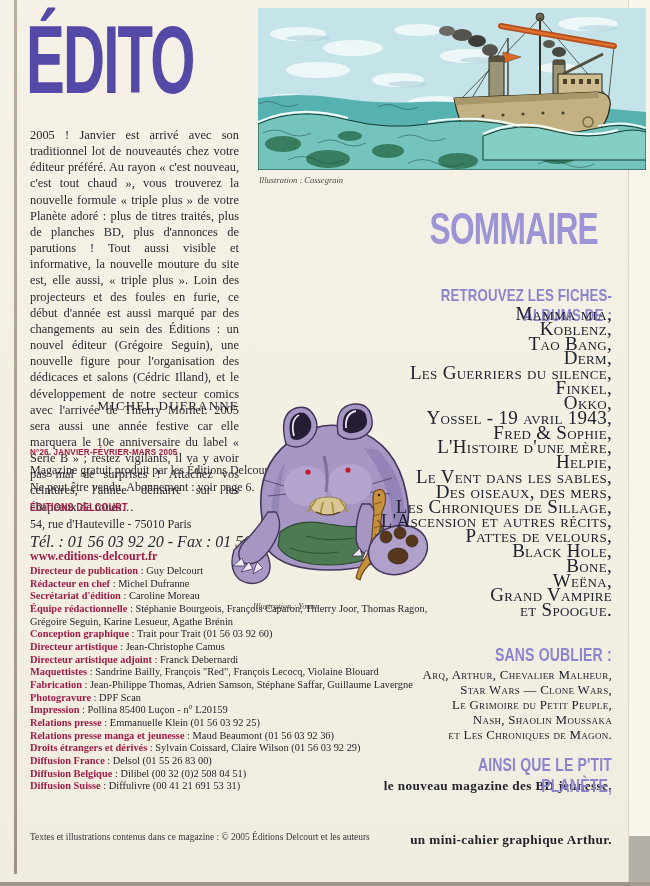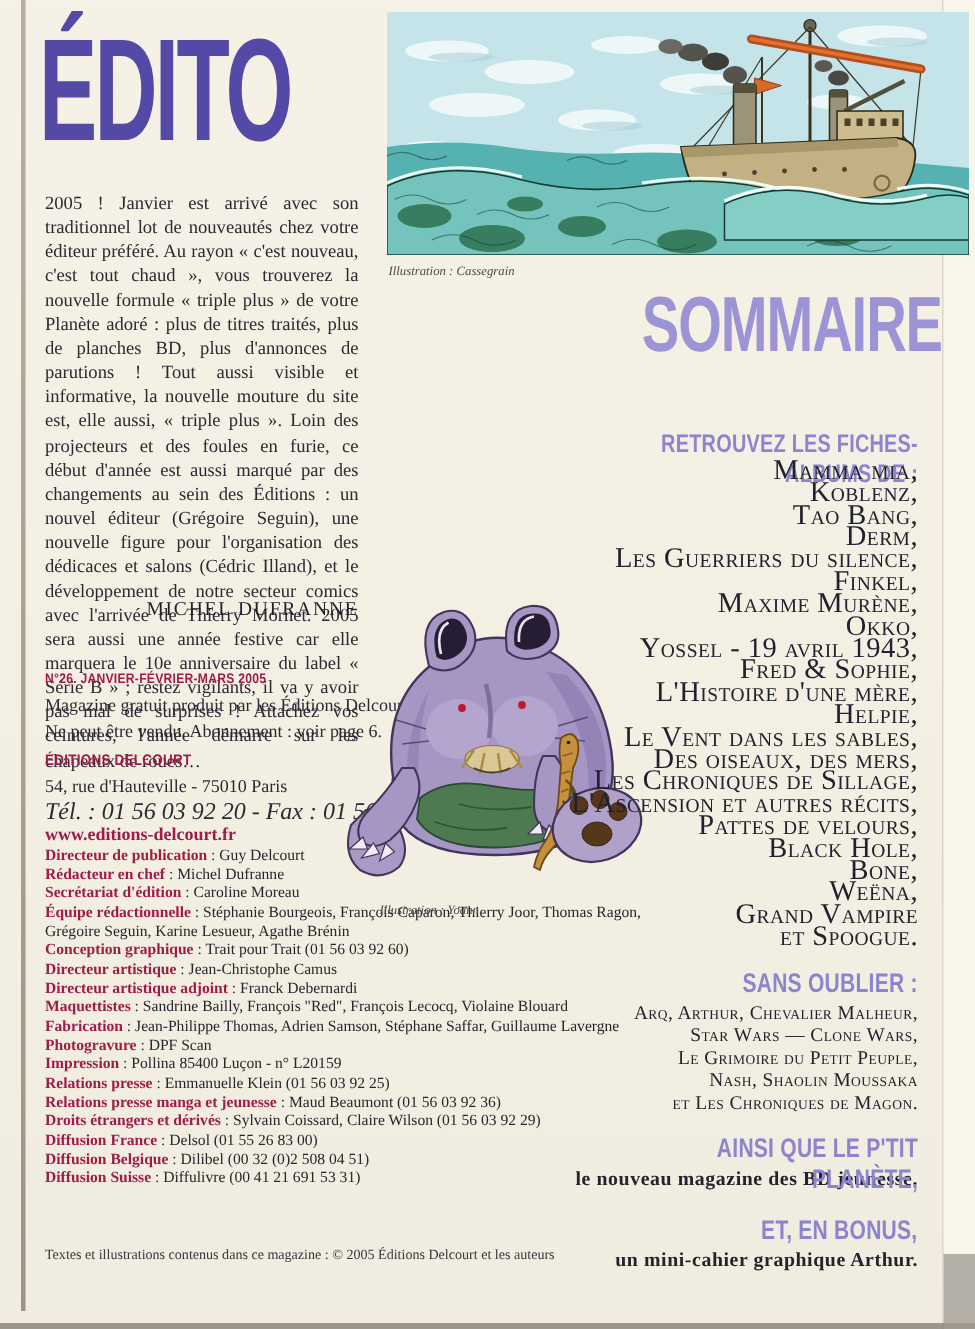--- a/index.html
+++ b/index.html
@@ -39,22 +39,22 @@
   .website{left:30px;top:549px;font-size:12px;font-weight:700;color:#9e1c48;}
   .staff{left:30px;top:565px;width:420px;font-size:10.4px;line-height:12.65px;color:#26262e;}
   .staff-label{font-weight:700;color:#9e1c48;}
   .copyright{left:30px;top:832px;font-size:9.4px;color:#37373d;}
 
   
   .ship{left:258px;top:8px;width:388px;height:162px;}
   .ship-credit{left:259px;top:175px;font-size:8.5px;font-style:italic;color:#4a4a46;}
   .creature{left:228px;top:400px;width:210px;height:192px;}
   .creature-credit{left:253px;top:573px;font-size:8.5px;font-style:italic;color:#4a4a46;z-index:5;margin-top:28px;}
-  .sommaire-title{left:350px;top:194px;width:262px;text-align:left;color:#9d94d6;
-    font-size:52px;line-height:46px;letter-spacing:-1px;}
+  .sommaire-title{left:350px;top:206px;width:262px;text-align:center;color:#9d94d6;
+    font-size:44px;line-height:46px;letter-spacing:-1px;}
   .sommaire-title .squeeze-r{transform:scaleX(.72);}
   .purple-header{color:#8d84ce;letter-spacing:.2px;}
   .fiches-header{left:350px;top:286px;width:262px;text-align:right;font-size:17px;}
   .fiches-header .squeeze-r{transform:scaleX(.78);}
   .sans-header{left:350px;top:645px;width:262px;text-align:right;font-size:18px;}
   .sans-header .squeeze-r{transform:scaleX(.78);}
   .ainsi-header{left:350px;top:755px;width:262px;text-align:right;font-size:18px;}
   .ainsi-header .squeeze-r{transform:scaleX(.78);}
   .bonus-header{left:350px;top:810px;width:262px;text-align:right;font-size:18px;}
   .bonus-header .squeeze-r{transform:scaleX(.78);}
@@ -307,21 +307,20 @@
       <div class="album-item">Koblenz,</div>
 
       <div class="album-item">Tao Bang,</div>
 
       <div class="album-item">Derm,</div>
 
       <div class="album-item">Les Guerriers du silence,</div>
 
       <div class="album-item">Finkel,</div>
 
-      <div class="album-item">Maxime Murène,</div>
 
       <div class="album-item">Okko,</div>
 
       <div class="album-item">Yossel - 19 avril 1943,</div>
 
       <div class="album-item">Fred &amp; Sophie,</div>
 
       <div class="album-item">L'Histoire d'une mère,</div>
 
       <div class="album-item">Helpie,</div>
@@ -358,16 +357,15 @@
       <div class="sans-item">Le Grimoire du Petit Peuple,</div>
 
       <div class="sans-item">Nash, Shaolin Moussaka</div>
 
       <div class="sans-item">et Les Chroniques de Magon.</div>
     </div>
 
   <div class="abs sub-line ainsi-sub">le nouveau magazine des BD jeunesse.</div>
   <div class="abs ainsi-header cond purple-header"><span class="squeeze-r">AINSI QUE LE P'TIT PLANÈTE,</span></div>
 
-  <div class="abs bonus-header cond purple-header"><span class="squeeze-r">ET, EN BONUS,</span></div>
   <div class="abs sub-line bonus-sub">un mini-cahier graphique Arthur.</div>
 
 </div>
 
 </body></html>

